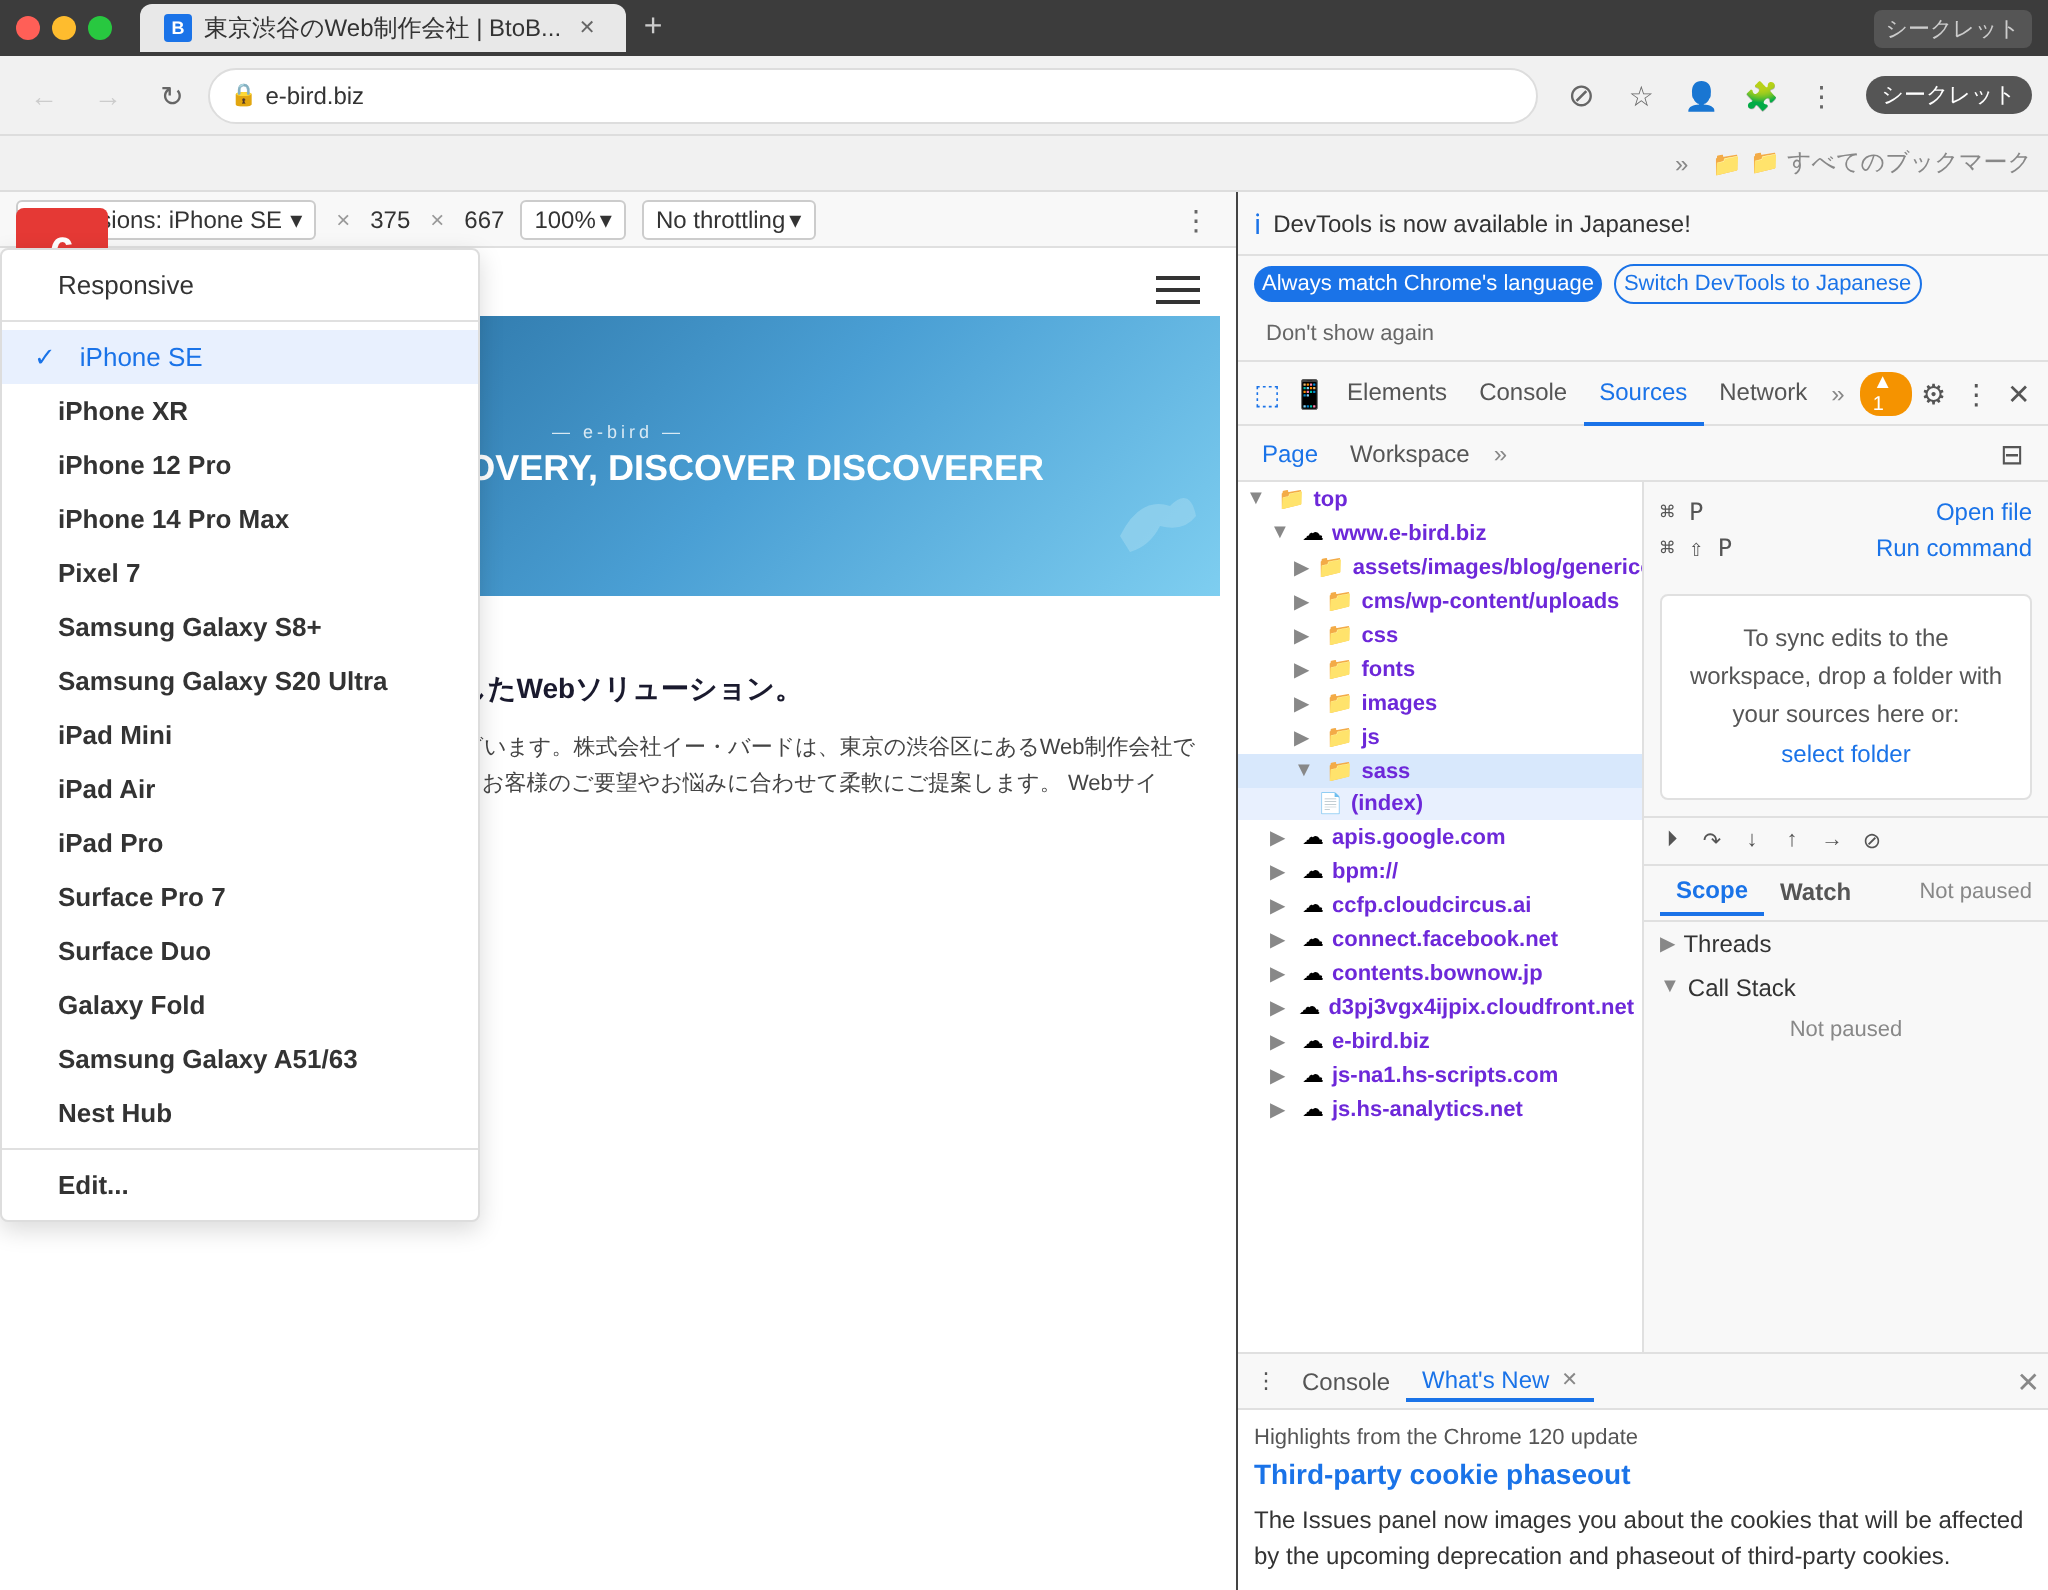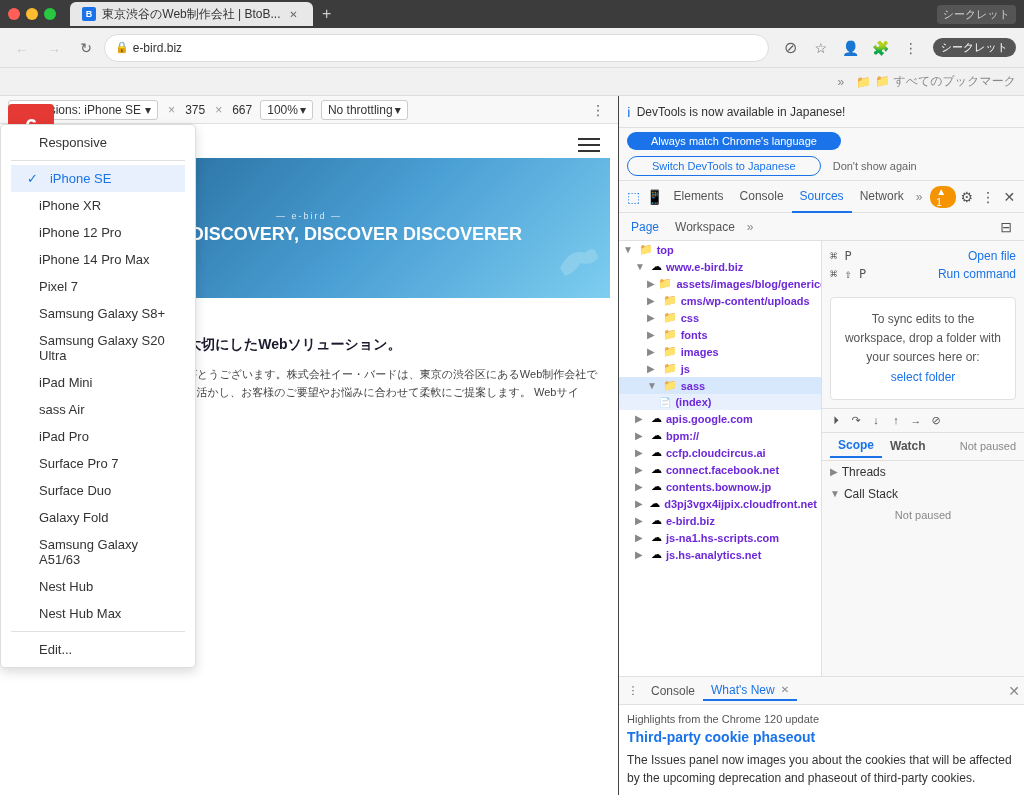--- a/index.html
+++ b/index.html
@@ -42,25 +42,25 @@
     .device-toolbar { background: #f8f8f8; border-bottom: 1px solid #e0e0e0; height: 28px; display: flex; align-items: center; padding: 0 8px; gap: 8px; font-size: 12px; color: #333; position: relative; }
     .dimensions-dropdown { display: flex; align-items: center; gap: 4px; cursor: pointer; padding: 2px 6px; border-radius: 3px; background: #fff; border: 1px solid #ccc; font-size: 12px; }
     .dim-separator { color: #999; margin: 0 2px; }
     .dim-value { font-size: 12px; }
     .zoom-dropdown { display: flex; align-items: center; gap: 2px; padding: 2px 6px; border-radius: 3px; background: #fff; border: 1px solid #ccc; cursor: pointer; font-size: 12px; }
     .throttle-dropdown { display: flex; align-items: center; gap: 2px; padding: 2px 6px; border-radius: 3px; background: #fff; border: 1px solid #ccc; cursor: pointer; font-size: 12px; }
     .toolbar-icon-btn { width: 24px; height: 24px; display: flex; align-items: center; justify-content: center; border-radius: 3px; color: #666; cursor: pointer; font-size: 14px; }
     .toolbar-more { margin-left: auto; }
 
     
-    .device-dropdown { position: absolute; top: 28px; left: 0; background: #fff; border: 1px solid #ddd; border-radius: 4px; box-shadow: 0 4px 12px rgba(0,0,0,0.15); z-index: 100; width: 196px; padding: 4px 10px; }
+    .device-dropdown { position: absolute; top: 28px; left: 0; background: #fff; border: 1px solid #ddd; border-radius: 4px; box-shadow: 0 4px 12px rgba(0,0,0,0.15); z-index: 100; width: 240px; padding: 4px 0; }
     .device-dropdown-item { padding: 6px 16px; font-size: 13px; color: #333; cursor: pointer; display: flex; align-items: center; gap: 8px; }
     .device-dropdown-item.selected { background: #e8f0fe; color: #1a73e8; }
     .device-dropdown-item.selected::before { content: '✓'; margin-right: 4px; color: #1a73e8; }
-    .device-dropdown-item:not(.selected) { padding-left: 28px; }
+    .device-dropdown-item:not(.selected) { padding-left: 28px; font-weight: bold; }
     .device-dropdown-separator { height: 1px; background: #e0e0e0; margin: 4px 0; }
     .responsive-item { padding: 6px 16px; font-size: 13px; color: #333; padding-left: 28px; }
 
     
     .step-badge { position: absolute; top: 8px; left: 8px; background: #e53935; color: #fff; font-size: 22px; font-weight: bold; width: 46px; height: 46px; display: flex; align-items: center; justify-content: center; border-radius: 4px; z-index: 10; }
 
     
     .mobile-preview { flex: 1; background: #fff; overflow: hidden; padding: 8px; position: relative; }
     .hamburger { display: flex; flex-direction: column; gap: 4px; cursor: pointer; }
     .hamburger span { display: block; width: 22px; height: 2px; background: #333; }
@@ -69,21 +69,21 @@
     .devtools-panel { width: 406px; background: #1e1e1e; display: flex; flex-direction: column; border-left: 1px solid #444; }
     .devtools-panel.light { background: #f8f8f8; }
 
     
     .devtools-notification { background: #f8f8f8; padding: 6px 8px; border-bottom: 1px solid #e0e0e0; font-size: 12px; color: #333; display: flex; align-items: center; gap: 6px; }
     .info-icon { color: #1a73e8; font-size: 14px; }
     .notification-text { font-size: 12px; color: #333; }
 
     
     .lang-bar { background: #f8f8f8; padding: 4px 8px; border-bottom: 1px solid #e0e0e0; display: flex; align-items: center; gap: 6px; flex-wrap: wrap; }
-    .lang-btn { padding: 3px 24px; border-radius: 12px; font-size: 11px; cursor: pointer; border: none; }
+    .lang-btn { padding: 3px 4px; border-radius: 12px; font-size: 11px; cursor: pointer; border: none; }
     .lang-btn.blue { background: #1a73e8; color: #fff; }
     .lang-btn.outlined { background: transparent; border: 1px solid #1a73e8; color: #1a73e8; }
     .dont-show { background: transparent; border: none; font-size: 11px; color: #666; cursor: pointer; padding: 3px 6px; }
 
     
     .devtools-toolbar { background: #f8f8f8; border-bottom: 1px solid #e0e0e0; display: flex; align-items: center; height: 32px; padding: 0 4px; }
     .devtools-icon-btn { width: 28px; height: 28px; display: flex; align-items: center; justify-content: center; border-radius: 3px; color: #555; cursor: pointer; font-size: 14px; border: none; background: transparent; }
     .devtools-tab { padding: 4px 8px; font-size: 12px; color: #555; cursor: pointer; border-bottom: 2px solid transparent; height: 32px; display: flex; align-items: center; }
     .devtools-tab.active { color: #1a73e8; border-bottom-color: #1a73e8; }
     .devtools-tab-more { color: #888; padding: 0 4px; font-size: 12px; }
@@ -212,28 +212,27 @@
         <div class="responsive-item">Responsive</div>
         <div class="device-dropdown-separator"></div>
         <div class="device-dropdown-item selected">iPhone SE</div>
         <div class="device-dropdown-item">iPhone XR</div>
         <div class="device-dropdown-item">iPhone 12 Pro</div>
         <div class="device-dropdown-item">iPhone 14 Pro Max</div>
         <div class="device-dropdown-item">Pixel 7</div>
         <div class="device-dropdown-item">Samsung Galaxy S8+</div>
         <div class="device-dropdown-item">Samsung Galaxy S20 Ultra</div>
         <div class="device-dropdown-item">iPad Mini</div>
-        <div class="device-dropdown-item">sass Air</div>
+        <div class="device-dropdown-item">iPad Air</div>
         <div class="device-dropdown-item">iPad Pro</div>
         <div class="device-dropdown-item">Surface Pro 7</div>
         <div class="device-dropdown-item">Surface Duo</div>
         <div class="device-dropdown-item">Galaxy Fold</div>
         <div class="device-dropdown-item">Samsung Galaxy A51/63</div>
         <div class="device-dropdown-item">Nest Hub</div>
-        <div class="device-dropdown-item">Nest Hub Max</div>
         <div class="device-dropdown-separator"></div>
         <div class="device-dropdown-item">Edit...</div>
       </div>
     </div>
 
     <div class="step-badge">6</div>
 
     <div class="mobile-preview" style="background:#fff; margin-top: 0; overflow:hidden;">
       <div style="display:flex; justify-content:flex-end; padding:6px 10px;">
         <div class="hamburger">

